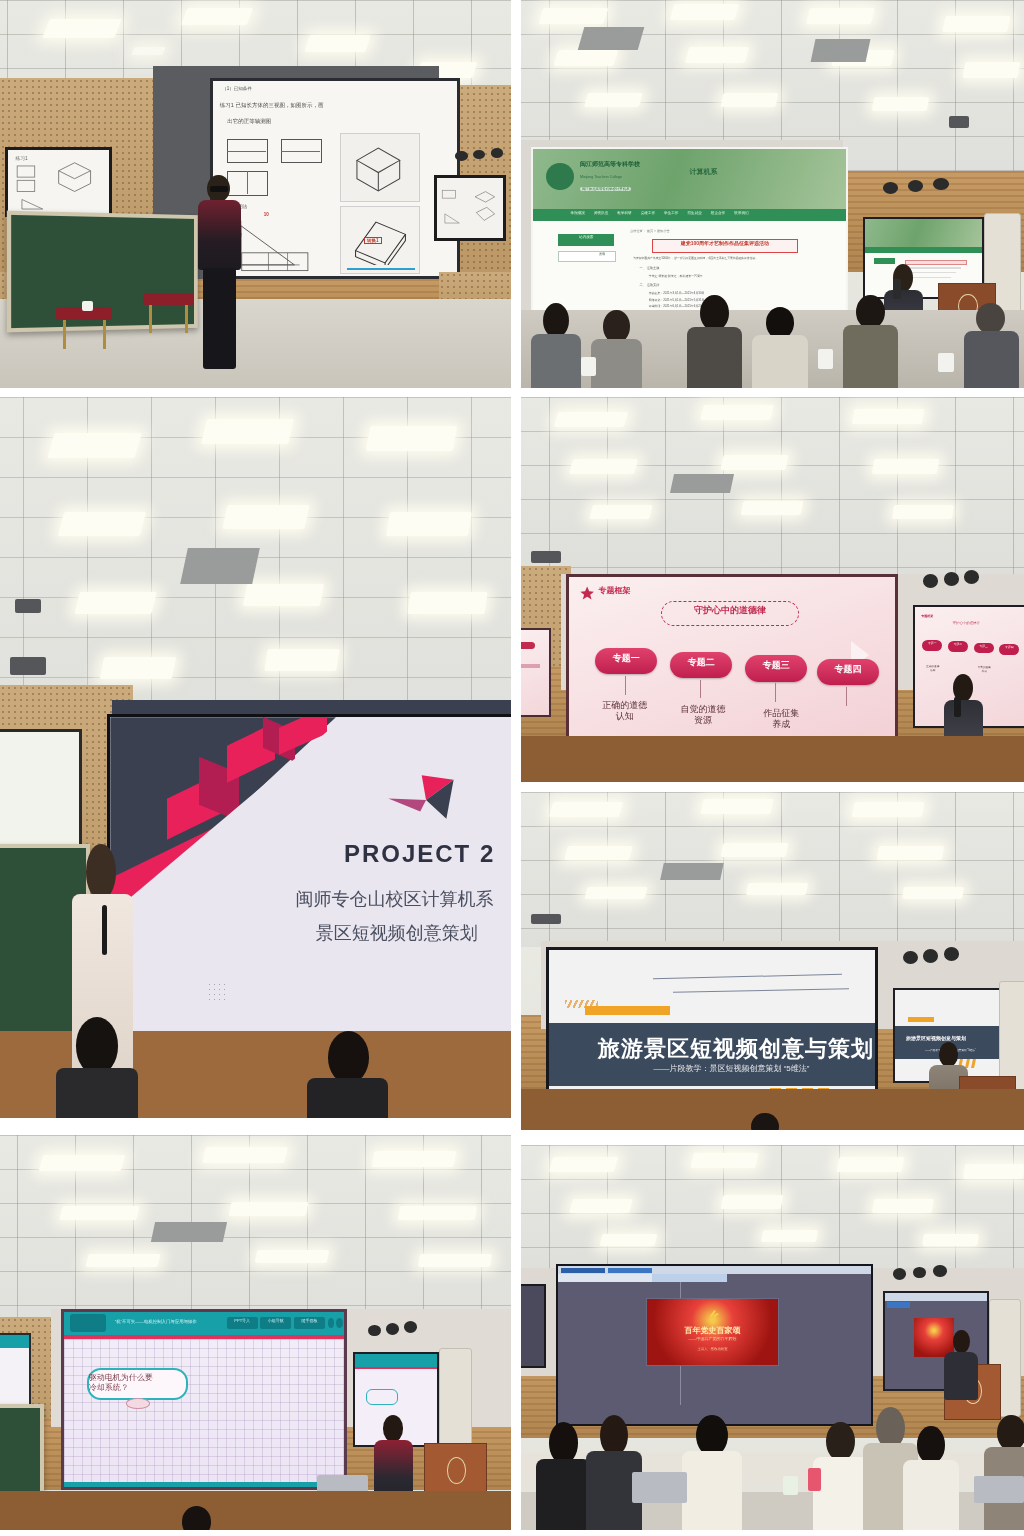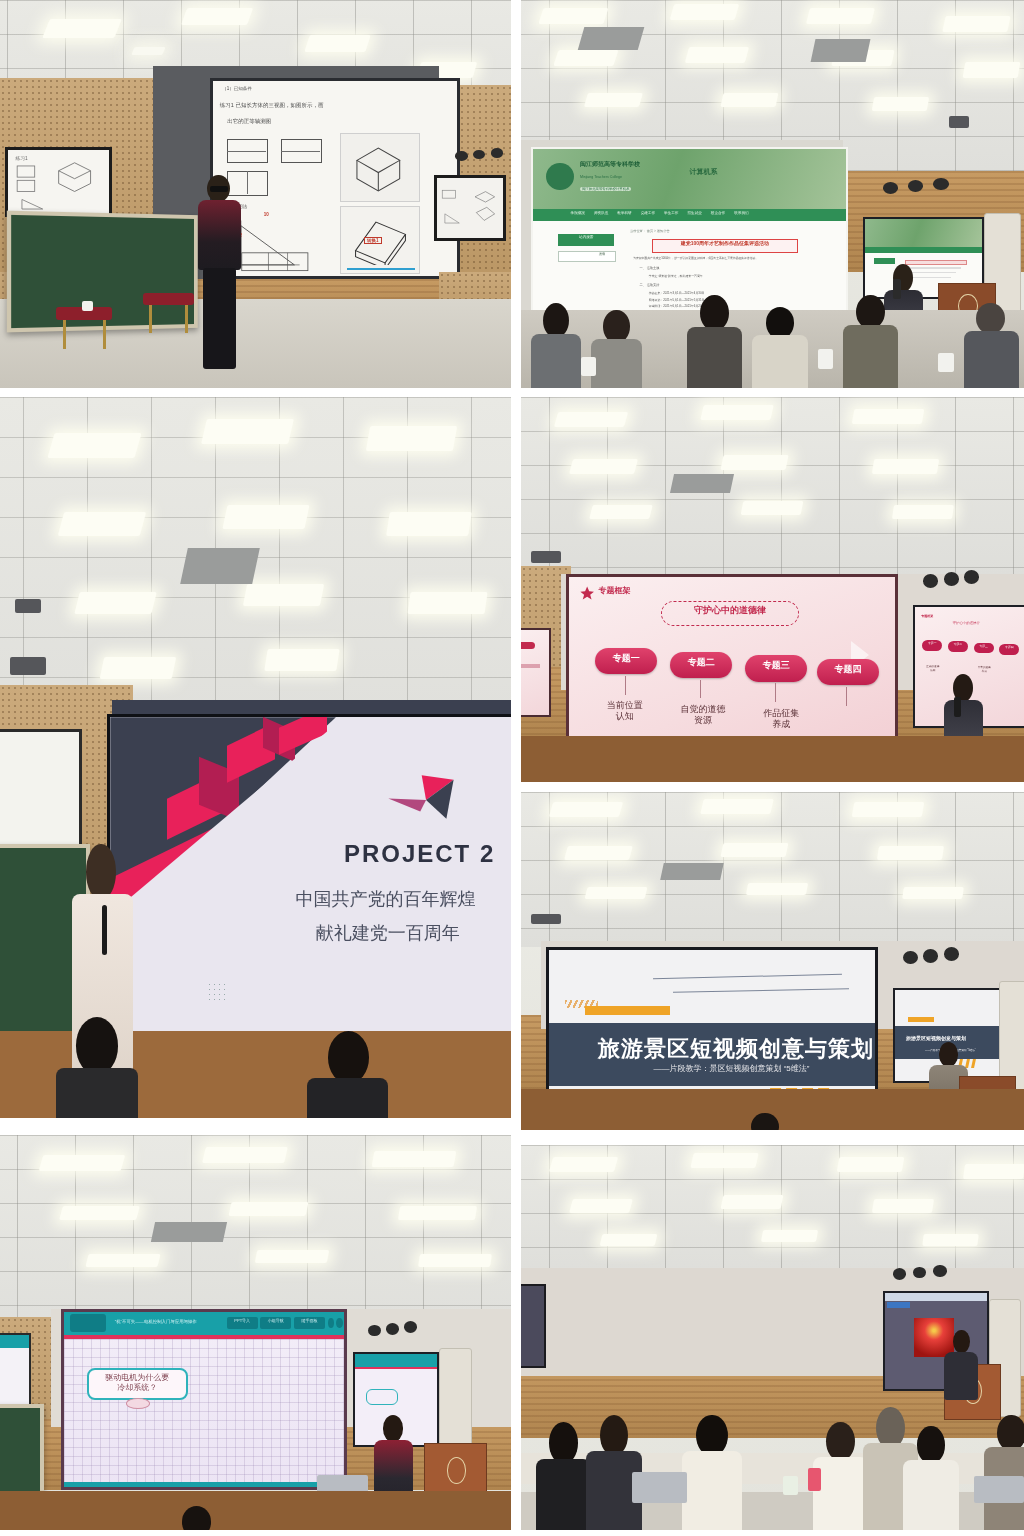--- a/index.html
+++ b/index.html
@@ -108,22 +108,22 @@
   
   .mt{background:linear-gradient(#f3eef8,#ece4f4);}
   .mt-grid{position:absolute;inset:0;
      background-image:
        repeating-linear-gradient(to right,rgba(150,130,175,.25) 0 1px,transparent 1px 9px),
        repeating-linear-gradient(to bottom,rgba(150,130,175,.25) 0 1px,transparent 1px 9px);}
   .mt-top{position:absolute;left:0;right:0;top:0;background:#18a0a8;}
   .mt-red{position:absolute;left:0;right:0;background:#e0325c;}
   .mt-btn{position:absolute;background:#0f7d86;border-radius:2px;color:#cdeff1;
      font-size:4px;text-align:center;white-space:nowrap;}
-  .mt-box{position:absolute;border:2px solid #2fb3bb;border-radius:8px;
-     background:#fdf6fa;color:#7a3c4a;text-align:center;white-space:pre-line;line-height:1.3;}
+  .mt-box{position:absolute;border:2px solid #2fb3bb;border-radius:14px;
+     background:#fdf6fa;color:#7a3c4a;text-align:left;white-space:pre-line;line-height:1.3;}
   .mt-bottom{position:absolute;left:0;right:0;bottom:0;background:#18a0a8;}
 
   
   .pp{background:#14161c;}
   .pp-win{position:absolute;background:#5c5a70;}
   .pp-bar{position:absolute;background:#cfd8e6;}
   .pp-bar2{position:absolute;background:#2b5fa8;}
   .pp-red{position:absolute;background:
       radial-gradient(circle at 50% 32%,#f5c94a 0 3%,#e8403a 26%,#9e1410 75%);}
   .pp-t{position:absolute;color:#ffe9a8;font-weight:bold;text-align:center;white-space:nowrap;}
@@ -413,22 +413,22 @@
 
             <div style="position:absolute;left:0;top:0;width:100%;height:100%;background:#e9e6ef;
                  clip-path:polygon(0 58%,58% 0,100% 0,100% 100%,0 100%);"></div>
 
             <svg style="position:absolute;left:68%;top:16%;width:18%;height:16%;" viewBox="0 0 100 70">
               <polygon points="52,2 96,8 58,36" fill="#e8215a"></polygon>
               <polygon points="6,34 58,36 50,52" fill="#b2487e"></polygon>
               <polygon points="58,36 96,8 86,62" fill="#3b4050"></polygon>
             </svg>
             <div class="pj-title" style="left:58%;top:36%;font-size:24px;">PROJECT 2</div>
-            <div class="pj-sub" style="left:46%;top:50%;font-size:18px;">中国共产党的百年辉煌</div>
-            <div class="pj-sub" style="left:51%;top:60%;font-size:18px;">献礼建党一百周年</div>
+            <div class="pj-sub" style="left:46%;top:50%;font-size:18px;">闽师专仓山校区计算机系</div>
+            <div class="pj-sub" style="left:51%;top:60%;font-size:18px;">景区短视频创意策划</div>
             <div class="dots" style="left:24%;top:78%;width:5%;height:6%;"></div>
           </div>
         </div>
       </div>
 
       <div class="screenbox" style="left:-2%;top:46%;width:18%;height:20%;background:#2a2a2a;">
         <div class="screen" style="background:#f3f3ee;"></div>
       </div>
       <div class="blackboard" style="left:-4%;top:62%;width:20%;height:26%;"></div>
 
@@ -482,21 +482,21 @@
             <div class="mr-oval" style="left:28%;top:13%;width:42%;height:12%;font-size:9px;line-height:1.9;">守护心中的道德律</div>
             <div class="mr-arrow" style="right:8%;top:34%;"></div>
             <div class="mr-pill" style="left:8%;top:38%;width:19%;height:14%;font-size:9px;line-height:2.4;">专题一</div>
             <div class="mr-pill" style="left:31%;top:40%;width:19%;height:14%;font-size:9px;line-height:2.4;">专题二</div>
             <div class="mr-pill" style="left:54%;top:42%;width:19%;height:14%;font-size:9px;line-height:2.4;">专题三</div>
             <div class="mr-pill" style="left:76%;top:44%;width:19%;height:14%;font-size:9px;line-height:2.4;">专题四</div>
             <div style="position:absolute;left:17%;top:53%;width:1px;height:10%;background:#b07b86;"></div>
             <div style="position:absolute;left:40%;top:55%;width:1px;height:10%;background:#b07b86;"></div>
             <div style="position:absolute;left:63%;top:57%;width:1px;height:10%;background:#b07b86;"></div>
             <div style="position:absolute;left:85%;top:59%;width:1px;height:10%;background:#b07b86;"></div>
-            <div class="mr-cap" style="left:5%;top:66%;width:24%;font-size:9px;">当前位置
+            <div class="mr-cap" style="left:5%;top:66%;width:24%;font-size:9px;">正确的道德
 认知</div>
             <div class="mr-cap" style="left:29%;top:68%;width:24%;font-size:9px;">自觉的道德
 资源</div>
             <div class="mr-cap" style="left:53%;top:70%;width:24%;font-size:9px;">作品征集
 养成</div>
             <div class="mr-box" style="left:8%;top:90%;width:50%;height:14%;"></div>
             <div class="mr-know" style="left:28%;top:90%;font-size:13px;">知</div>
           </div>
         </div>
       </div>
@@ -689,20 +689,42 @@
       <div class="lamp" style="left:10%;top:14%;width:12%;height:3.6%;transform:skewX(-15deg)"></div>
       <div class="lamp" style="left:40%;top:13%;width:12%;height:3.6%;transform:skewX(-12deg)"></div>
       <div class="lamp" style="left:70%;top:14%;width:12%;height:3.6%;transform:skewX(-9deg)"></div>
       <div class="lamp" style="left:16%;top:23%;width:11%;height:3.2%;transform:skewX(-13deg)"></div>
       <div class="lamp" style="left:48%;top:22%;width:11%;height:3.2%;transform:skewX(-10deg)"></div>
       <div class="lamp" style="left:80%;top:23%;width:11%;height:3.2%;transform:skewX(-7deg)"></div>
 
       <div class="woodwall" style="left:0;top:56%;width:100%;height:20%;"></div>
       <div class="wall" style="left:0;top:32%;width:100%;height:28%;background:#ddd8d1;"></div>
 
+      <div class="screenbox" style="left:7%;top:31%;width:63%;height:42%;background:#14161c;padding:2px;">
+        <div class="screen">
+          <div class="slide pp">
+            <div class="pp-win" style="left:0;top:0;width:100%;height:100%;background:#5d5b71;"></div>
+            <div class="pp-bar" style="left:0;top:0;width:100%;height:5%;background:#cfd8e6;"></div>
+            <div class="pp-bar2" style="left:1%;top:1%;width:14%;height:3%;"></div>
+            <div class="pp-bar2" style="left:16%;top:1%;width:14%;height:3%;background:#3c76c2;"></div>
+            <div class="pp-bar" style="left:0;top:5%;width:37%;height:5%;background:#dfe6f0;"></div>
+            <div class="pp-bar" style="left:30%;top:5%;width:24%;height:5%;background:#bdd0ea;"></div>
+            <div style="position:absolute;left:39%;top:10%;width:1px;height:78%;background:#8b8aa0;"></div>
+            <div class="pp-red" style="left:28%;top:20%;width:42%;height:42%;border:1px solid #6c6a82;">
+              <svg style="position:absolute;left:44%;top:12%;width:14%;height:22%;" viewBox="0 0 40 40">
+                <path d="M8 26 L20 8 L24 12 L14 26 Z" fill="#f7d451"></path>
+                <path d="M18 26 Q28 10 34 22 Q28 18 22 28 Z" fill="#f7d451"></path>
+              </svg>
+              <div class="pp-t" style="left:0;right:0;top:40%;font-size:8px;">百年党史百家颂</div>
+              <div class="pp-s" style="left:0;right:0;top:56%;font-size:4px;">——中国共产党的百年辉煌</div>
+              <div class="pp-s" style="left:0;right:0;top:72%;font-size:3.4px;opacity:.85;">主讲人 · 思政教研室</div>
+            </div>
+          </div>
+        </div>
+      </div>
 
       <div class="smallscreenbox" style="left:-3%;top:36%;width:8%;height:22%;background:#1b1b1f;">
         <div class="screen" style="background:#4b4a5c;"></div>
       </div>
 
       <div class="smallscreenbox" style="left:72%;top:38%;width:21%;height:26%;">
         <div class="screen" style="background:#5d5b71;">
           <div style="position:absolute;left:0;right:0;top:0;height:8%;background:#cfd8e6;"></div>
           <div style="position:absolute;left:2%;top:9%;width:22%;height:6%;background:#3c76c2;"></div>
           <div style="position:absolute;left:28%;top:26%;width:40%;height:40%;background:

